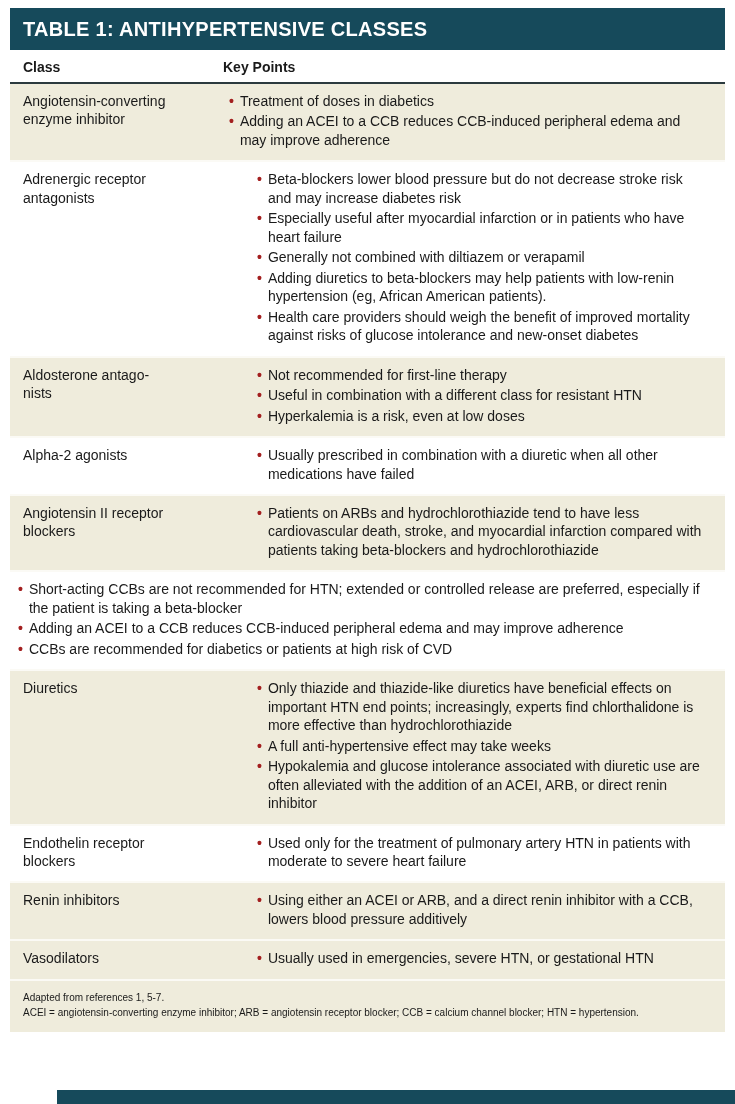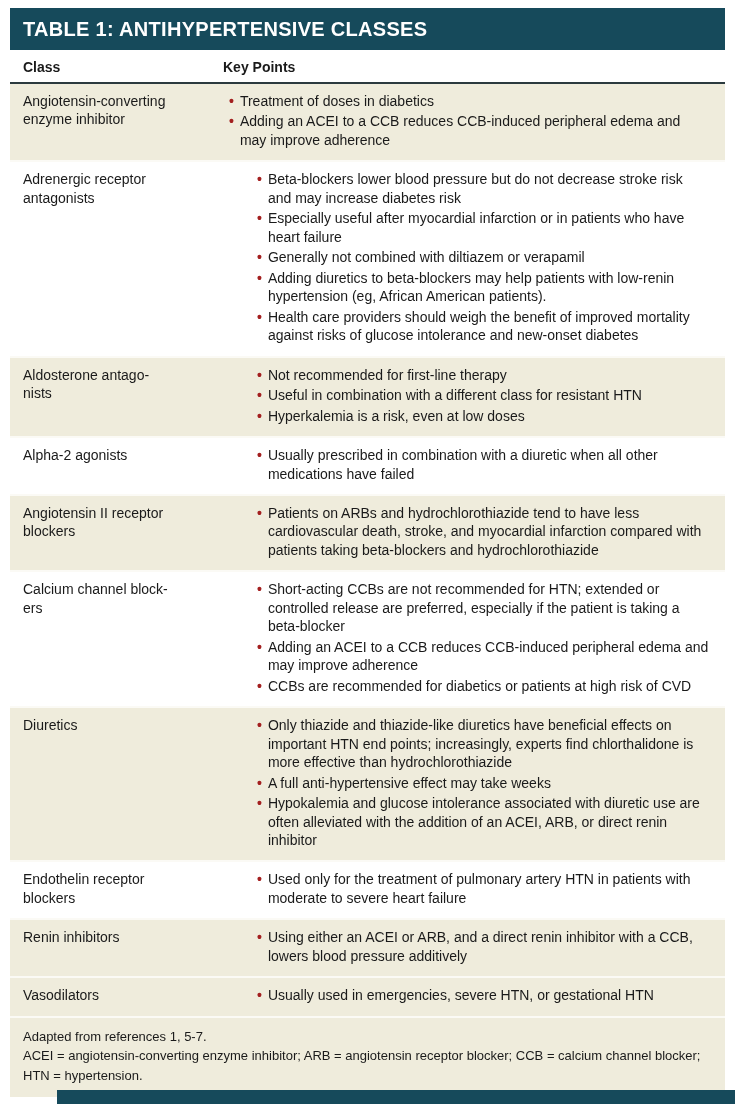--- a/index.html
+++ b/index.html
@@ -65,21 +65,21 @@
   .bullet .dot{
     color:var(--bullet);
     flex:0 0 auto;
     font-weight:bold;
   }
   .bullet .btext{flex:1;}
   .footer{
     background:var(--shade);
     border-top:2px solid #fbfaf5;
     padding:9px 12px 12px 13px;
-    font-size:13px;
+    font-size:10px;
     line-height:1.5;
   }
   .footer p{margin:0;}
   .bottom-bar{
     position:absolute;
     left:57px;right:0;top:1090px;height:14px;
     background:var(--teal);
   }
 </style>
 </head>
@@ -168,22 +168,20 @@
         <div class="cell class-cell">Angiotensin II receptor
 blockers</div>
         <div class="cell points-cell">
           <div class="bullet">
             <span class="dot">•</span>
             <span class="btext">Patients on ARBs and hydrochlorothiazide tend to have less cardiovascular death, stroke, and myocardial infarction compared with patients taking beta-blockers and hydrochlorothiazide</span>
           </div>
         </div>
       </div>
       <div class="row">
-        <div class="cell class-cell">Calcium channel block-
-ers</div>
         <div class="cell points-cell">
           <div class="bullet">
             <span class="dot">•</span>
             <span class="btext">Short-acting CCBs are not recommended for HTN; extended or controlled release are preferred, especially if the patient is taking a beta-blocker</span>
           </div>
           <div class="bullet">
             <span class="dot">•</span>
             <span class="btext">Adding an ACEI to a CCB reduces CCB-induced peripheral edema and may improve adherence</span>
           </div>
           <div class="bullet">

